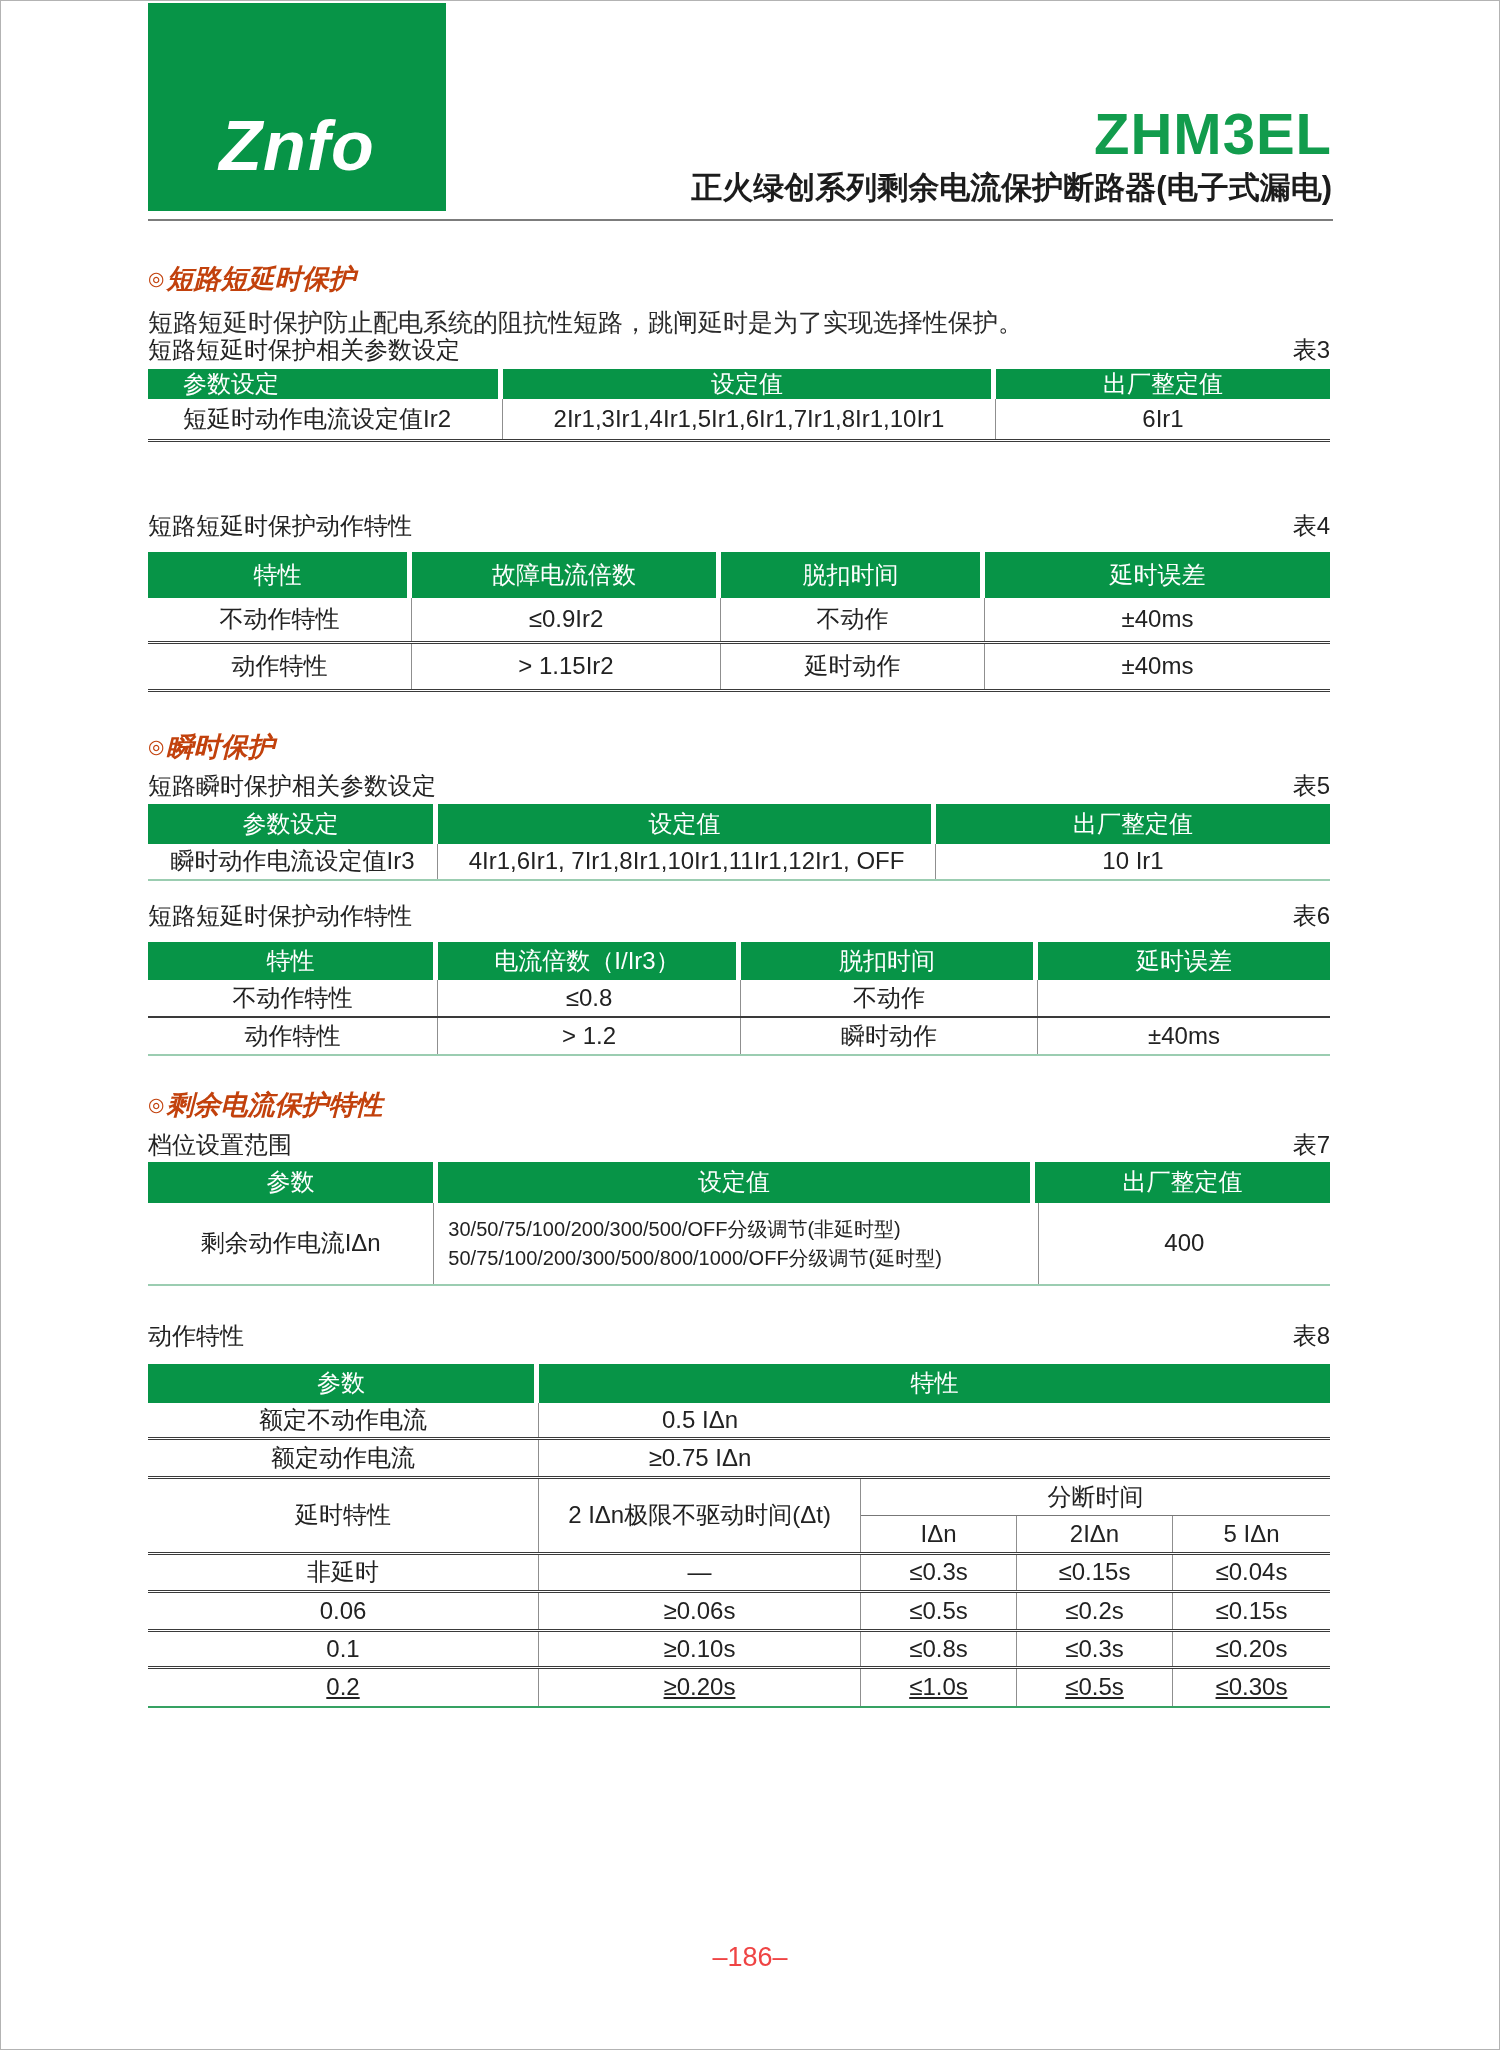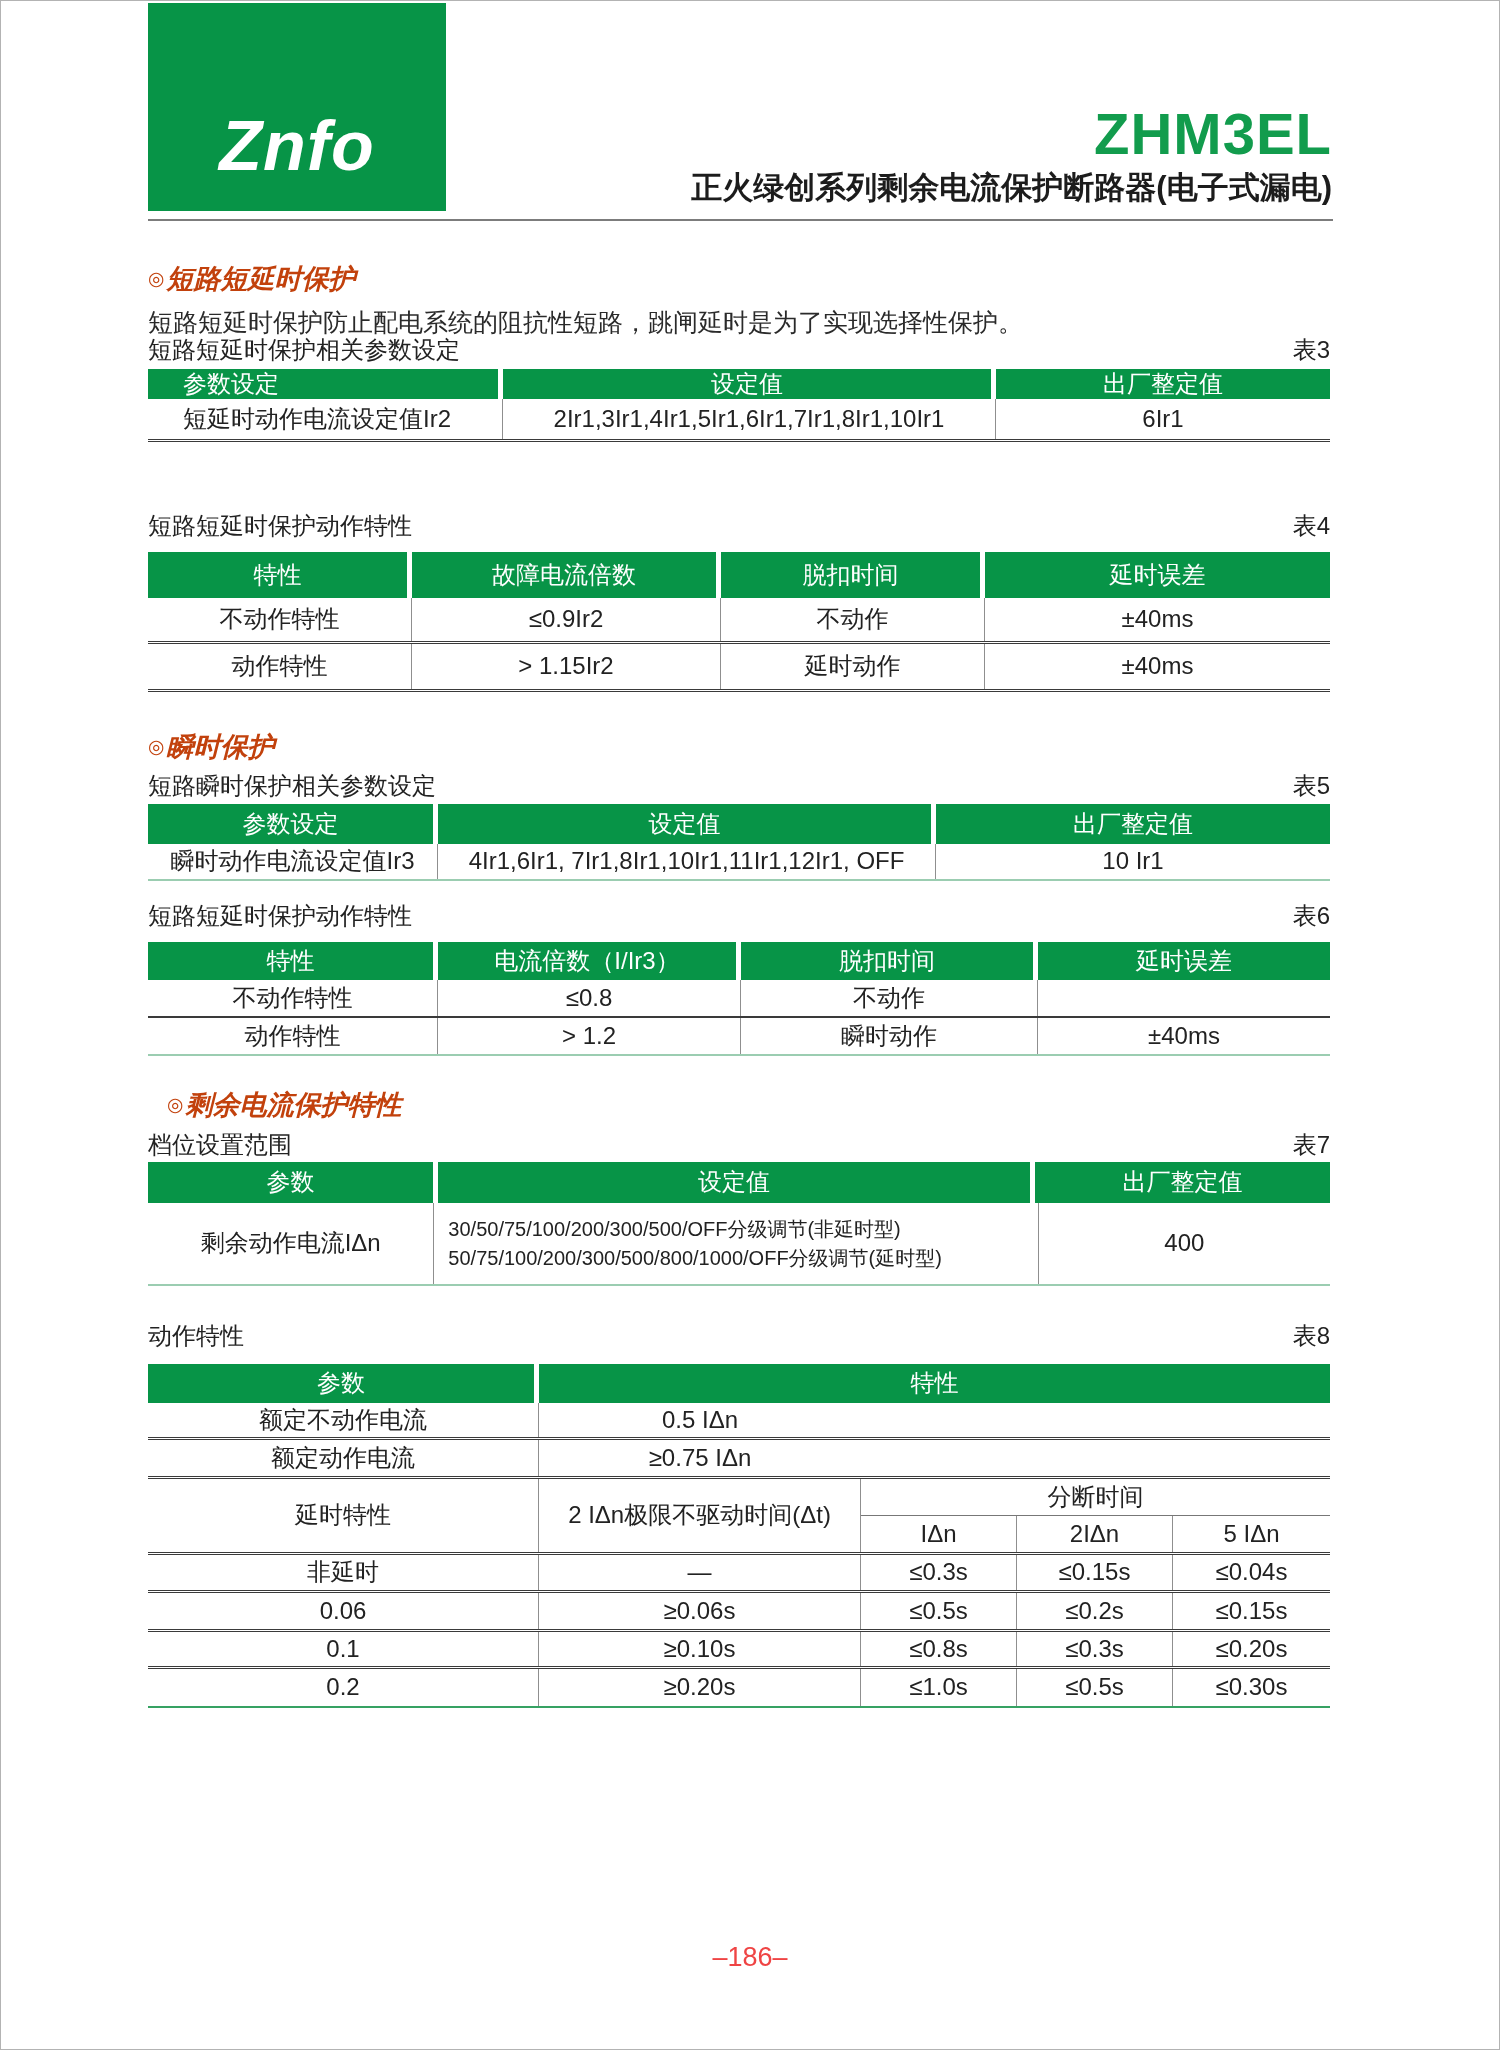--- a/index.html
+++ b/index.html
@@ -30,21 +30,21 @@
   .trow{display:flex;box-sizing:border-box;}
   .c{display:flex;align-items:center;justify-content:center;box-sizing:border-box;
      font-size:24px;color:#222;line-height:1.2;text-align:center;}
   .h{background:#079447;color:#fff;}
   .h.gap{border-right:5px solid #ffffff;}
   .cl{justify-content:flex-start;padding-left:35px;text-align:left;}
   .vr{border-right:1px solid #8f8f8f;}
   .sep{border-bottom:3px double #3a3a3a;}
   .sep1{border-bottom:2px solid #3a3a3a;}
   .lg{border-bottom:2px solid #9bcdb1;}
-  .gb{border-bottom:2px solid #36a263;}
+  .gb{border-bottom:2px solid #36a263;text-decoration:underline;}
   .two-line{display:flex;flex-direction:column;align-items:flex-start;justify-content:center;
     padding-left:14px;text-align:left;font-size:20px;line-height:1.45;}
   .stack{display:flex;flex-direction:column;box-sizing:border-box;}
 </style>
 </head>
 <body>
 
 <div class="page">
 
   <div class="logo-box">
@@ -140,21 +140,21 @@
       <div class="c" style="width:292px;"></div>
     </div>
     <div class="trow lg" style="height:38px;">
       <div class="c vr" style="width:290px;">动作特性</div>
       <div class="c vr" style="width:303px;">&gt; 1.2</div>
       <div class="c vr" style="width:297px;">瞬时动作</div>
       <div class="c" style="width:292px;">±40ms</div>
     </div>
   </div>
 
-  <div class="sec-head" style="top:1090px;margin-left:19px;"><span class="bullet">◎</span><span>剩余电流保护特性</span></div>
+  <div class="sec-head" style="top:1090px;"><span class="bullet">◎</span><span>剩余电流保护特性</span></div>
 
   <div class="cap-row" style="top:1131px;">
     <span>档位设置范围</span>
     <span>表7</span>
   </div>
 
   <div class="tbl" style="top:1161px;">
     <div class="trow" style="height:41px;">
       <div class="c h gap" style="width:290px;">参数</div>
       <div class="c h gap" style="width:597px;">设定值</div>

